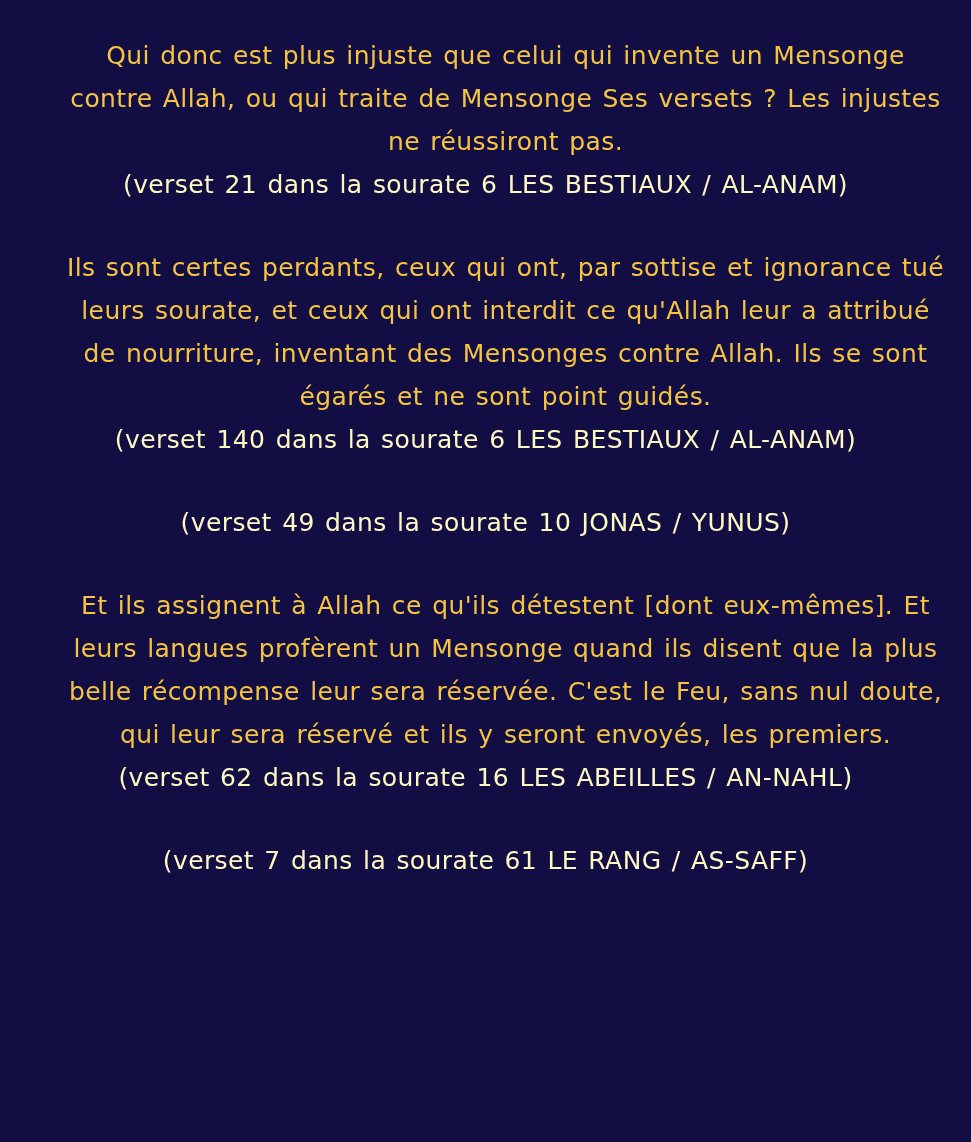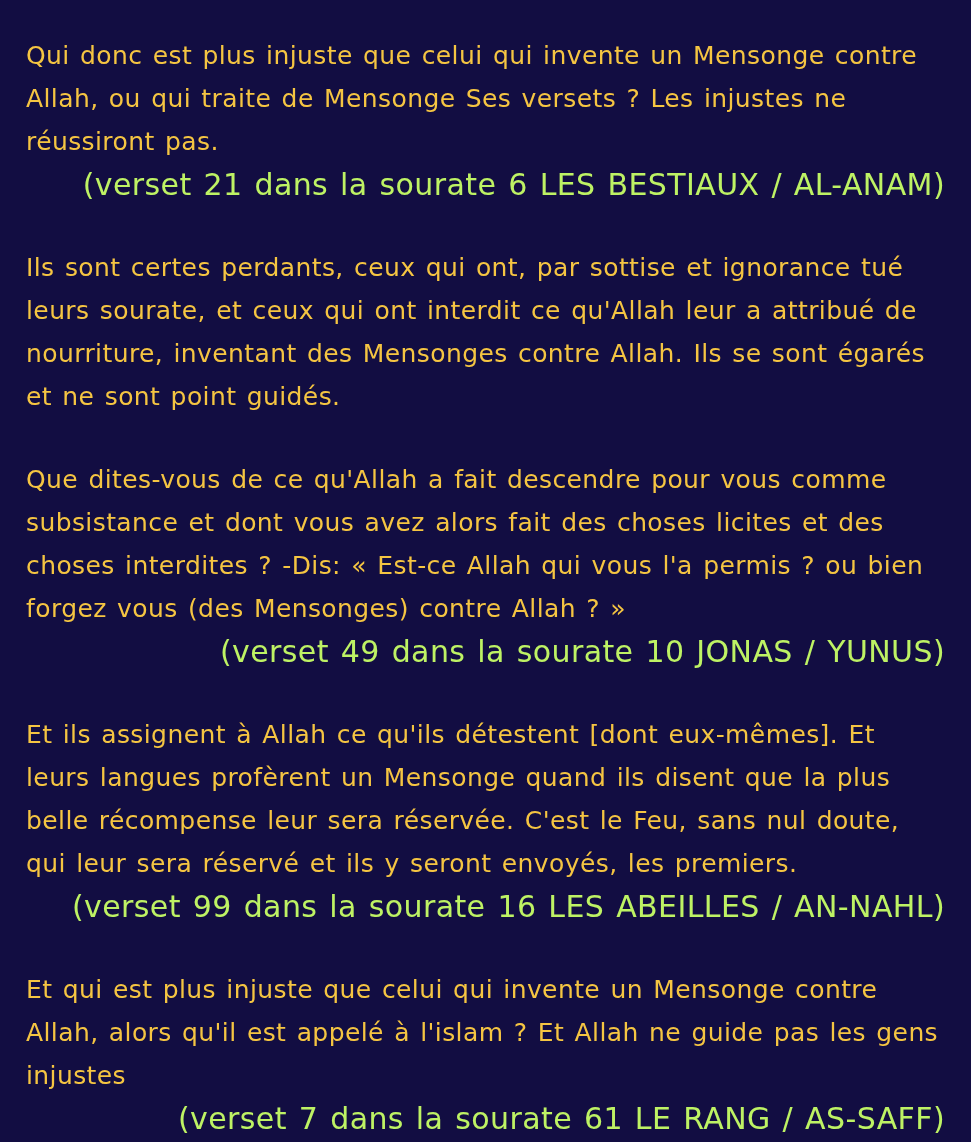--- a/index.html
+++ b/index.html
@@ -23,55 +23,56 @@
   .passage {
     margin-bottom: 40px;
   }
   .passage:last-child {
     margin-bottom: 0;
   }
   .verse-text {
     color: #f5c542;
     font-size: 25px;
     line-height: 43px;
+    text-align: center;
     letter-spacing: 0.4px;
     word-spacing: 2px;
     font-weight: 400;
+    margin-left: 40px;
   }
   .verse-ref {
-    color: #bef264;
-    font-size: 30px;
+    color: #fef9c3;
+    font-size: 25px;
     line-height: 43px;
-    text-align: right;
+    text-align: center;
     letter-spacing: 0.4px;
     word-spacing: 2px;
   }
 </style>
 </head>
 <body>
 
 <div id="page">
 
   <div class="passage">
     <div class="verse-text">Qui donc est plus injuste que celui qui invente un Mensonge contre Allah, ou qui traite de Mensonge Ses versets ? Les injustes ne réussiront pas.</div>
     <div class="verse-ref">(verset 21 dans la sourate 6 LES BESTIAUX / AL-ANAM)</div>
   </div>
 
   <div class="passage">
     <div class="verse-text">Ils sont certes perdants, ceux qui ont, par sottise et ignorance tué leurs sourate, et ceux qui ont interdit ce qu'Allah leur a attribué de nourriture, inventant des Mensonges contre Allah. Ils se sont égarés et ne sont point guidés.</div>
+    <div class="verse-ref">(verset 140 dans la sourate 6 LES BESTIAUX / AL-ANAM)</div>
   </div>
 
   <div class="passage">
-    <div class="verse-text">Que dites-vous de ce qu'Allah a fait descendre pour vous comme subsistance et dont vous avez alors fait des choses licites et des choses interdites ? -Dis: « Est-ce Allah qui vous l'a permis ? ou bien forgez vous (des Mensonges) contre Allah ? »</div>
     <div class="verse-ref">(verset 49 dans la sourate 10 JONAS / YUNUS)</div>
   </div>
 
   <div class="passage">
     <div class="verse-text">Et ils assignent à Allah ce qu'ils détestent [dont eux-mêmes]. Et leurs langues profèrent un Mensonge quand ils disent que la plus belle récompense leur sera réservée. C'est le Feu, sans nul doute, qui leur sera réservé et ils y seront envoyés, les premiers.</div>
-    <div class="verse-ref">(verset 99 dans la sourate 16 LES ABEILLES / AN-NAHL)</div>
+    <div class="verse-ref">(verset 62 dans la sourate 16 LES ABEILLES / AN-NAHL)</div>
   </div>
 
   <div class="passage">
-    <div class="verse-text">Et qui est plus injuste que celui qui invente un Mensonge contre Allah, alors qu'il est appelé à l'islam ? Et Allah ne guide pas les gens injustes</div>
     <div class="verse-ref">(verset 7 dans la sourate 61 LE RANG / AS-SAFF)</div>
   </div>
 
 </div>
 
 </body></html>

